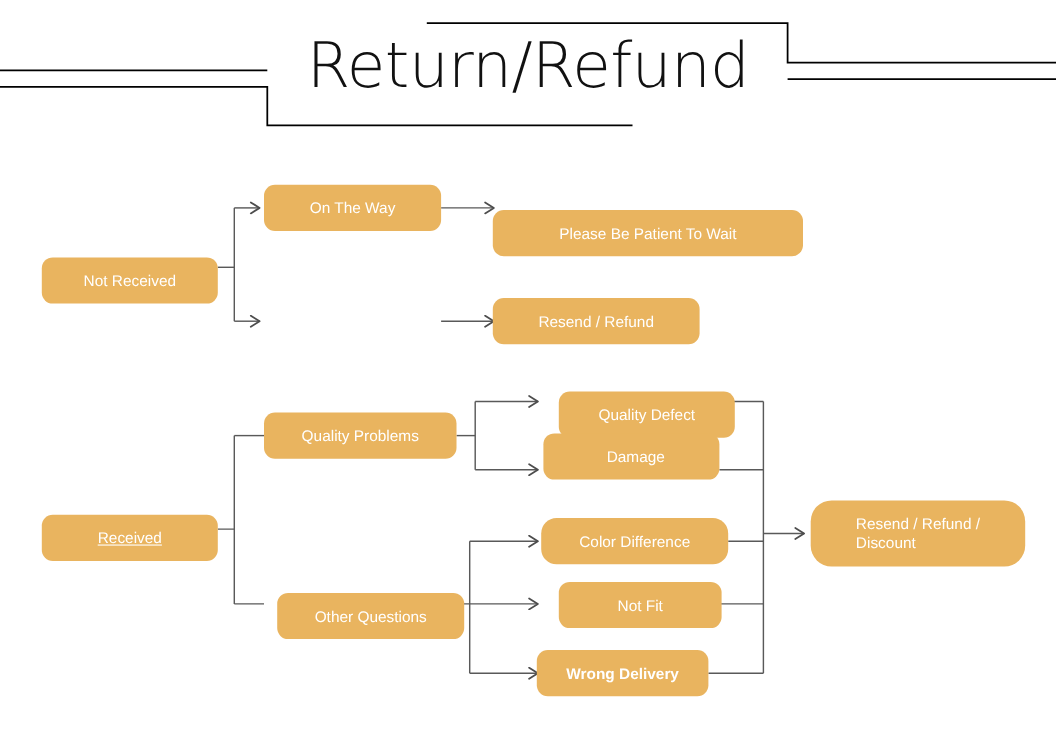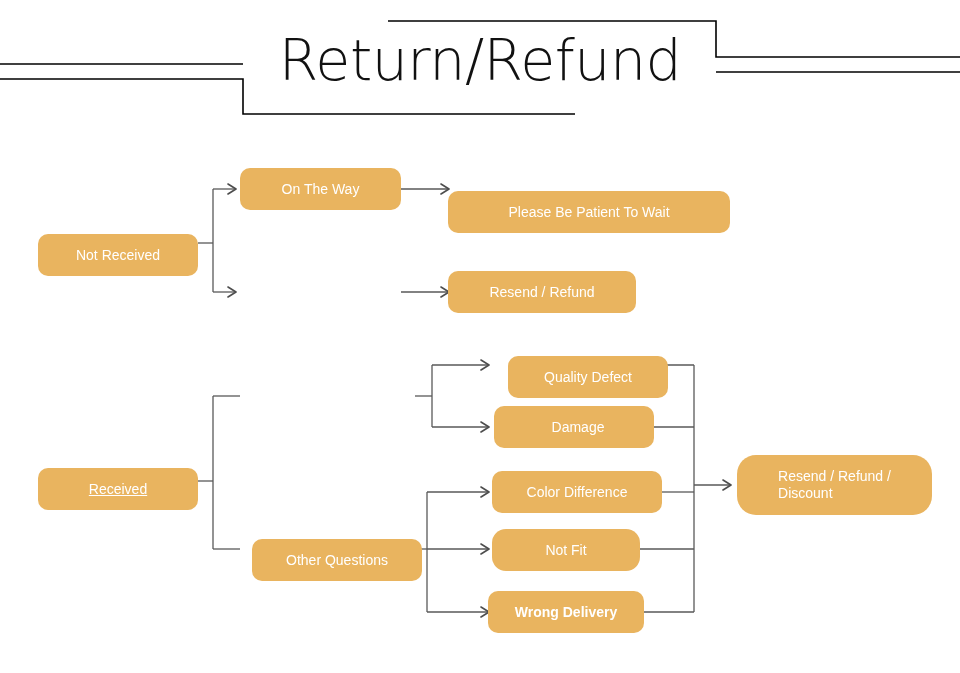--- a/index.html
+++ b/index.html
@@ -148,29 +148,30 @@
 
   <div class="node" style="left:240px; top:168px; width:161px; height:42px;">On The Way</div>
 
   <div class="node" style="left:448px; top:168px; width:282px; height:42px;margin-top:23px;">Please Be Patient To Wait</div>
 
 
   <div class="node" style="left:448px; top:271px; width:188px; height:42px;">Resend / Refund</div>
 
   <div class="node" style="left:38px; top:468px; width:160px; height:42px;text-decoration:underline;">Received</div>
 
+  <div class="node" style="left:240px; top:375px; width:175px; height:42px;">Quality Problems</div>
 
   <div class="node" style="left:252px; top:528px; width:170px; height:42px;margin-top:11px;">Other Questions</div>
 
   <div class="node" style="left:508px; top:344px; width:160px; height:42px;margin-top:12px;">Quality Defect</div>
 
-  <div class="node" style="left:494px; top:406px; width:160px; height:42px;padding-left:16px;">Damage</div>
+  <div class="node" style="left:494px; top:394px; width:160px; height:42px;padding-left:16px;">Damage</div>
 
-  <div class="node" style="left:492px; top:471px; width:170px; height:42px;">Color Difference</div>
+  <div class="node" style="left:492px; top:471px; width:170px; height:42px;border-radius:14px;">Color Difference</div>
 
-  <div class="node" style="left:492px; top:529px; width:148px; height:42px;border-radius:14px;">Not Fit</div>
+  <div class="node" style="left:508px; top:529px; width:148px; height:42px;">Not Fit</div>
 
   <div class="node" style="left:488px; top:591px; width:156px; height:42px;font-weight:bold;">Wrong Delivery</div>
 
   <div class="node" style="left:737px; top:455px; width:195px; height:60px;border-radius:19px;">Resend / Refund /
 Discount</div>
 
 </div>
 
 </body></html>

